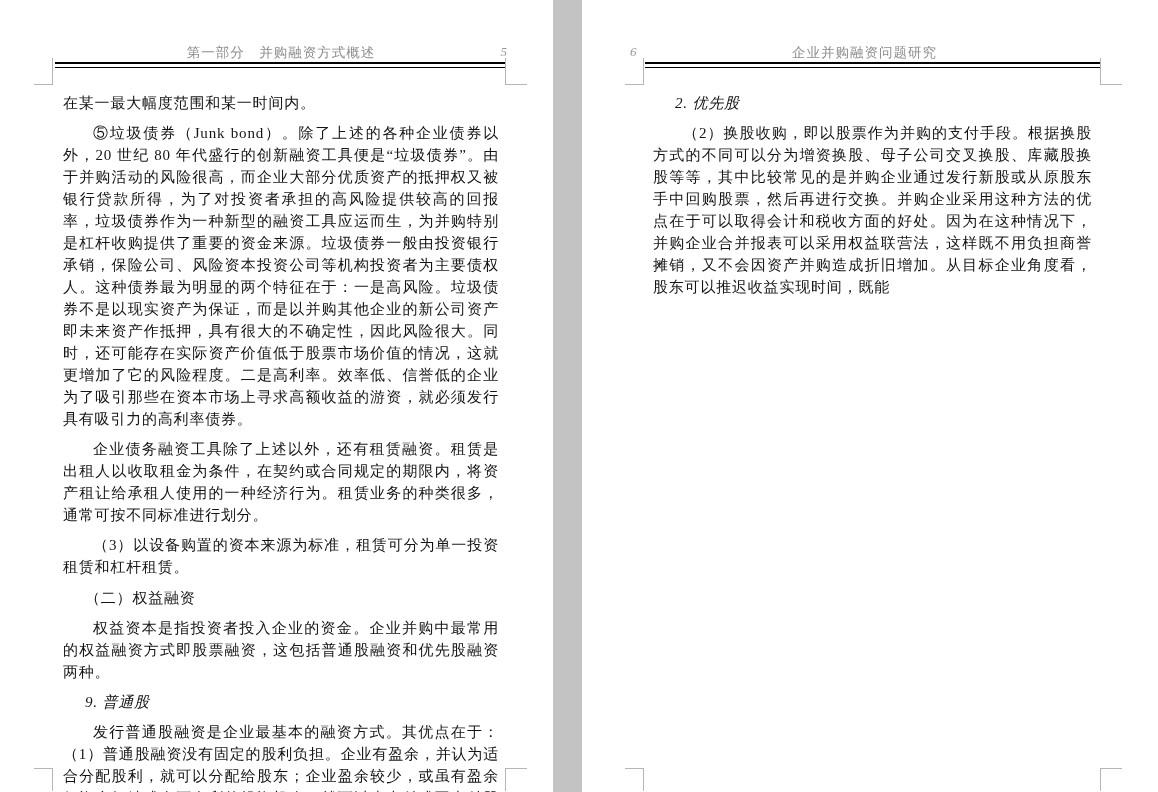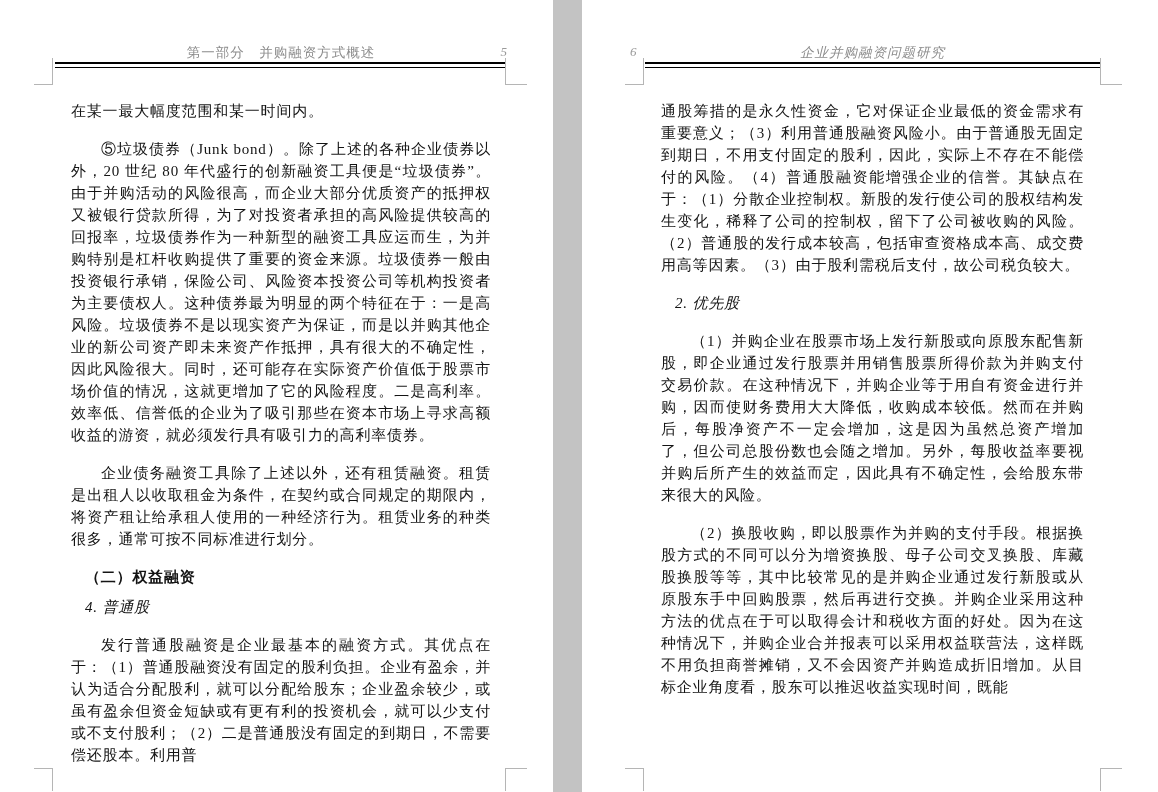--- a/index.html
+++ b/index.html
@@ -13,21 +13,21 @@
   .page{position:absolute;top:0;height:792px;background:#ffffff;}
   .page-left{left:0;width:553px;}
   .page-right{left:582px;width:576px;}
 
   .running-head{
     position:absolute;top:44px;height:18px;
     color:#8c8c8c;font-size:13.5px;letter-spacing:1px;
     font-family:"Liberation Serif","DejaVu Serif",serif;
   }
   .page-left .running-head{left:55px;width:452px;text-align:center;}
-  .page-right .running-head{left:63px;width:455px;text-align:center;font-style:italic;}
+  .page-right .running-head{left:55px;width:455px;text-align:center;}
   .page-num{
     position:absolute;top:44px;color:#9a9a9a;font-size:13px;
     font-style:italic;letter-spacing:0;
   }
   .page-left .page-num{left:55px;width:452px;text-align:right;}
   .page-right .page-num{left:48px;width:40px;text-align:left;}
 
   .head-rule{
     position:absolute;top:62px;height:3px;
     border-top:2px solid #000;border-bottom:1px solid #000;
@@ -45,23 +45,23 @@
   .page-right .m-tl,.page-right .m-bl{left:43px;}
   .page-right .m-tr,.page-right .m-br{left:518px;}
 
   .body-text{
     position:absolute;top:84px;
     color:#141414;font-size:15px;line-height:22px;letter-spacing:0.8px;
     text-align:justify;
   }
   .page-left .body-text{left:55px;width:452px;}
   .page-right .body-text{left:63px;width:455px;}
-  .body-text p{margin:16px;padding:0;}
+  .body-text p{margin:8px;padding:0;}
   .body-text p.ind{text-indent:2em;}
-  .body-text p.h2{text-indent:2em;font-weight:bold;margin:16px 0 6px 0;}
+  .body-text p.h2{text-indent:2em;font-weight:normal;margin:9px 0 6px 0;}
   .body-text p.h3{text-indent:2em;margin:8px 0 1px 0;font-style:italic;}
 </style>
 </head>
 <body>
 
 <div class="spread">
 
   <div class="page page-left">
     <div class="running-head">
       <span>第一部分　并购融资方式概述</span>
@@ -71,41 +71,41 @@
 
     <div class="mark m-tl"></div>
     <div class="mark m-tr"></div>
     <div class="mark m-bl"></div>
     <div class="mark m-br"></div>
 
     <div class="body-text">
       <p class="cont">在某一最大幅度范围和某一时间内。</p>
       <p class="ind">⑤垃圾债券（Junk bond）。除了上述的各种企业债券以外，20 世纪 80 年代盛行的创新融资工具便是“垃圾债券”。由于并购活动的风险很高，而企业大部分优质资产的抵押权又被银行贷款所得，为了对投资者承担的高风险提供较高的回报率，垃圾债券作为一种新型的融资工具应运而生，为并购特别是杠杆收购提供了重要的资金来源。垃圾债券一般由投资银行承销，保险公司、风险资本投资公司等机构投资者为主要债权人。这种债券最为明显的两个特征在于：一是高风险。垃圾债券不是以现实资产为保证，而是以并购其他企业的新公司资产即未来资产作抵押，具有很大的不确定性，因此风险很大。同时，还可能存在实际资产价值低于股票市场价值的情况，这就更增加了它的风险程度。二是高利率。效率低、信誉低的企业为了吸引那些在资本市场上寻求高额收益的游资，就必须发行具有吸引力的高利率债券。</p>
       <p class="ind">企业债务融资工具除了上述以外，还有租赁融资。租赁是出租人以收取租金为条件，在契约或合同规定的期限内，将资产租让给承租人使用的一种经济行为。租赁业务的种类很多，通常可按不同标准进行划分。</p>
+      <p class="ind">（3）以设备购置的资本来源为标准，租赁可分为单一投资租赁和杠杆租赁。</p>
       <p class="h2">（二）权益融资</p>
-      <p class="h3">4. 普通股</p>
+      <p class="ind">权益资本是指投资者投入企业的资金。企业并购中最常用的权益融资方式即股票融资，这包括普通股融资和优先股融资两种。</p>
+      <p class="h3">9. 普通股</p>
       <p class="ind">发行普通股融资是企业最基本的融资方式。其优点在于：（1）普通股融资没有固定的股利负担。企业有盈余，并认为适合分配股利，就可以分配给股东；企业盈余较少，或虽有盈余但资金短缺或有更有利的投资机会，就可以少支付或不支付股利；（2）二是普通股没有固定的到期日，不需要偿还股本。利用普</p>
     </div>
   </div>
 
   <div class="gutter"></div>
 
   <div class="page page-right">
     <div class="running-head">
       <span>企业并购融资问题研究</span>
     </div>
     <div class="page-num">6</div>
     <div class="head-rule"></div>
 
     <div class="mark m-tl"></div>
     <div class="mark m-tr"></div>
     <div class="mark m-bl"></div>
     <div class="mark m-br"></div>
 
     <div class="body-text">
-      <p class="cont">通股筹措的是永久性资金，它对保证企业最低的资金需求有重要意义；（3）利用普通股融资风险小。由于普通股无固定到期日，不用支付固定的股利，因此，实际上不存在不能偿付的风险。（4）普通股融资能增强企业的信誉。其缺点在于：（1）分散企业控制权。新股的发行使公司的股权结构发生变化，稀释了公司的控制权，留下了公司被收购的风险。（2）普通股的发行成本较高，包括审查资格成本高、成交费用高等因素。（3）由于股利需税后支付，故公司税负较大。</p>
       <p class="h3">2. 优先股</p>
-      <p class="ind">（1）并购企业在股票市场上发行新股或向原股东配售新股，即企业通过发行股票并用销售股票所得价款为并购支付交易价款。在这种情况下，并购企业等于用自有资金进行并购，因而使财务费用大大降低，收购成本较低。然而在并购后，每股净资产不一定会增加，这是因为虽然总资产增加了，但公司总股份数也会随之增加。另外，每股收益率要视并购后所产生的效益而定，因此具有不确定性，会给股东带来很大的风险。</p>
       <p class="ind">（2）换股收购，即以股票作为并购的支付手段。根据换股方式的不同可以分为增资换股、母子公司交叉换股、库藏股换股等等，其中比较常见的是并购企业通过发行新股或从原股东手中回购股票，然后再进行交换。并购企业采用这种方法的优点在于可以取得会计和税收方面的好处。因为在这种情况下，并购企业合并报表可以采用权益联营法，这样既不用负担商誉摊销，又不会因资产并购造成折旧增加。从目标企业角度看，股东可以推迟收益实现时间，既能</p>
     </div>
   </div>
 
 </div>
 
 </body></html>

